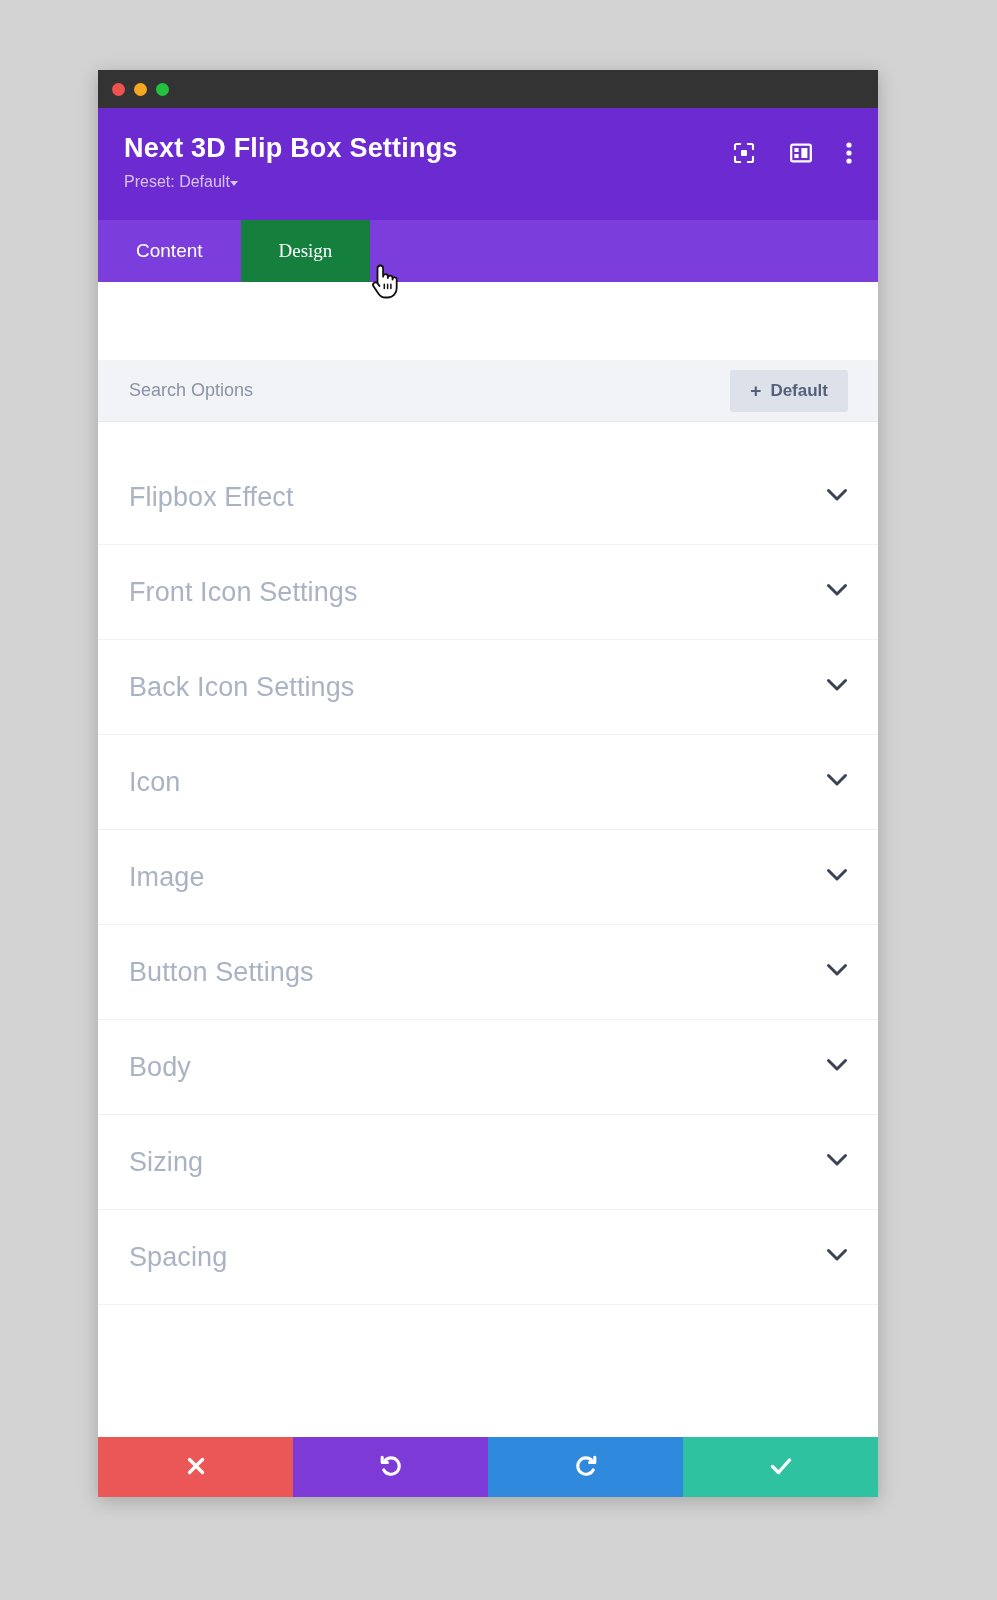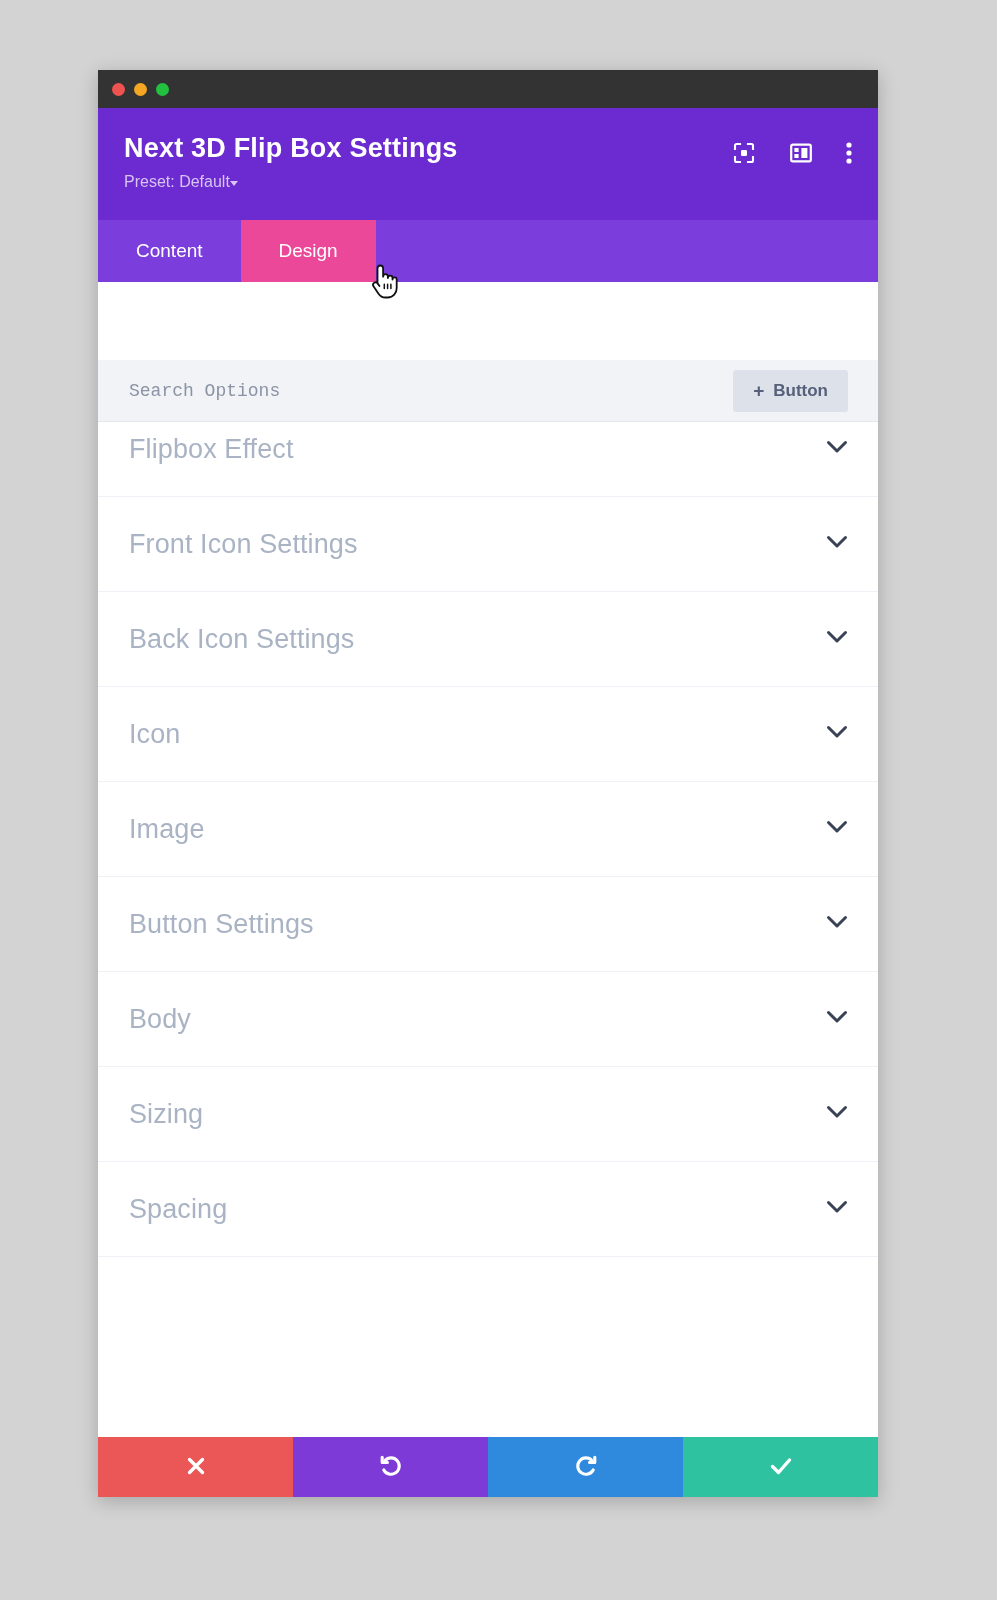--- a/index.html
+++ b/index.html
@@ -88,37 +88,37 @@
     display: flex;
     align-items: center;
     justify-content: center;
     padding: 4px 38px;
     color: #ffffff;
     font-size: 19px;
     font-weight: 500;
     cursor: pointer;
     white-space: nowrap;
   }
-  .tab.active { background: #ec4899; }
+  .tab.active { background: #15803d; font-family: Liberation Serif, serif; }
 
   
   #searchrow {
     display: flex;
     align-items: center;
     justify-content: space-between;
     background: #f1f3f7;
     height: 62px;
     padding: 0 30px 0 31px;
     border-bottom: 1px solid #e4e8ee;
   }
   #search-input {
     border: none;
     background: transparent;
     outline: none;
-    font-family: Liberation Mono, monospace;
+    font-family: Liberation Sans, sans-serif;
     font-size: 18px;
     color: #0c4a6e;
     width: 480px;
   }
   #search-input::placeholder { color: #8b93a4; }
   #filter-btn {
     display: flex;
     align-items: center;
     gap: 9px;
     background: #dde2ea;
@@ -136,21 +136,21 @@
   
   #list {
     position: absolute;
     top: 290px;
     left: 0;
     right: 0;
     bottom: 60px;
     overflow: hidden;
     background: #ffffff;
   }
-  #list-inner { padding-top: 42px; }
+  #list-inner { padding-top: 90px; }
   .acc-item {
     height: 95px;
     display: flex;
     align-items: center;
     justify-content: space-between;
     padding: 0 30px 0 31px;
     border-bottom: 1px solid #eef1f5;
     cursor: pointer;
     background: #ffffff;
   }
@@ -335,21 +335,21 @@
         </span>
       </div>
 
     </div>
   </div>
 
   <div id="searchrow" style="position:absolute; top:290px; left:0; right:0;">
     <input id="search-input" type="text" placeholder="Search Options" style="">
     <button id="filter-btn">
       <span id="filter-plus">+</span>
-      <span>Button</span>
+      <span>Default</span>
     </button>
   </div>
 
   <div id="footer">
     <button class="fbtn cancel">
       <span>
         <svg width="24" height="24" viewBox="0 0 24 24" fill="none">
           <path d="M5.5 5.5l13 13M18.5 5.5l-13 13" stroke="#fff" stroke-width="3.4" stroke-linecap="round"></path>
         </svg>
       </span>

